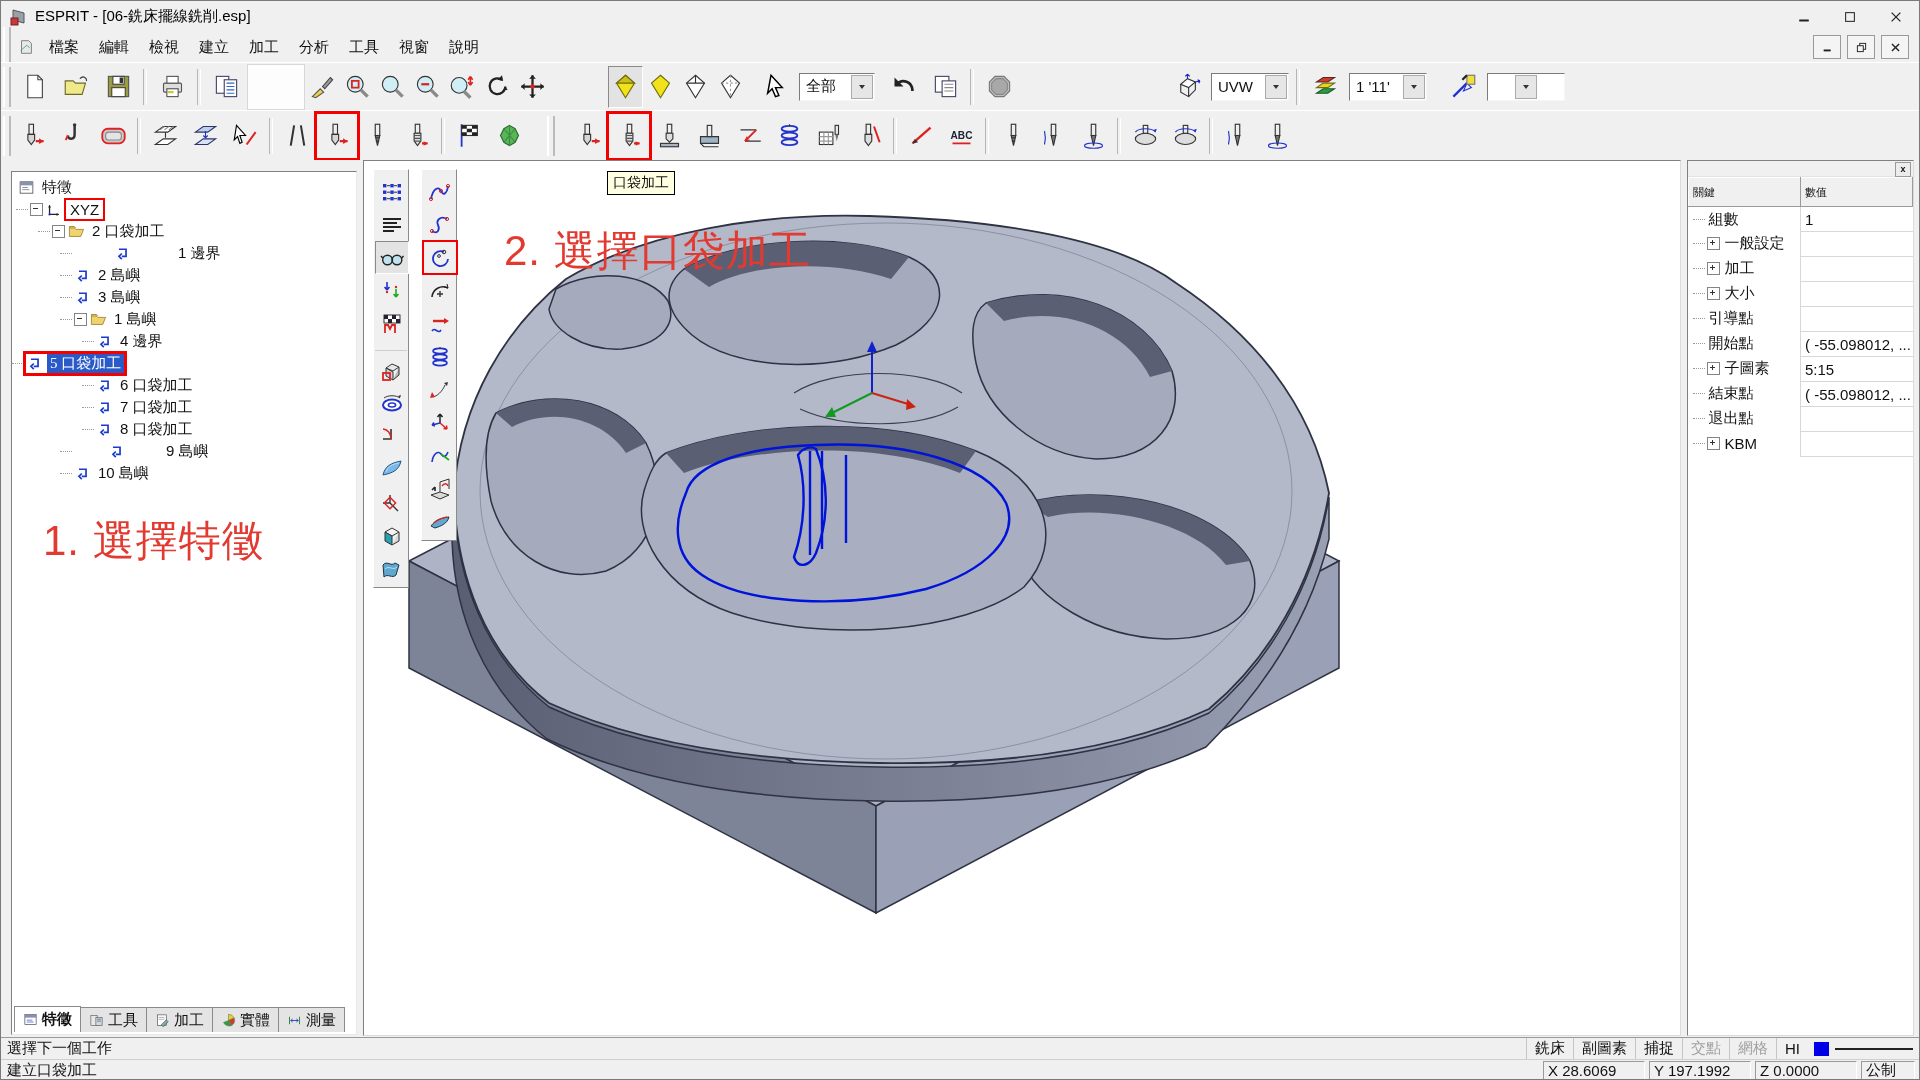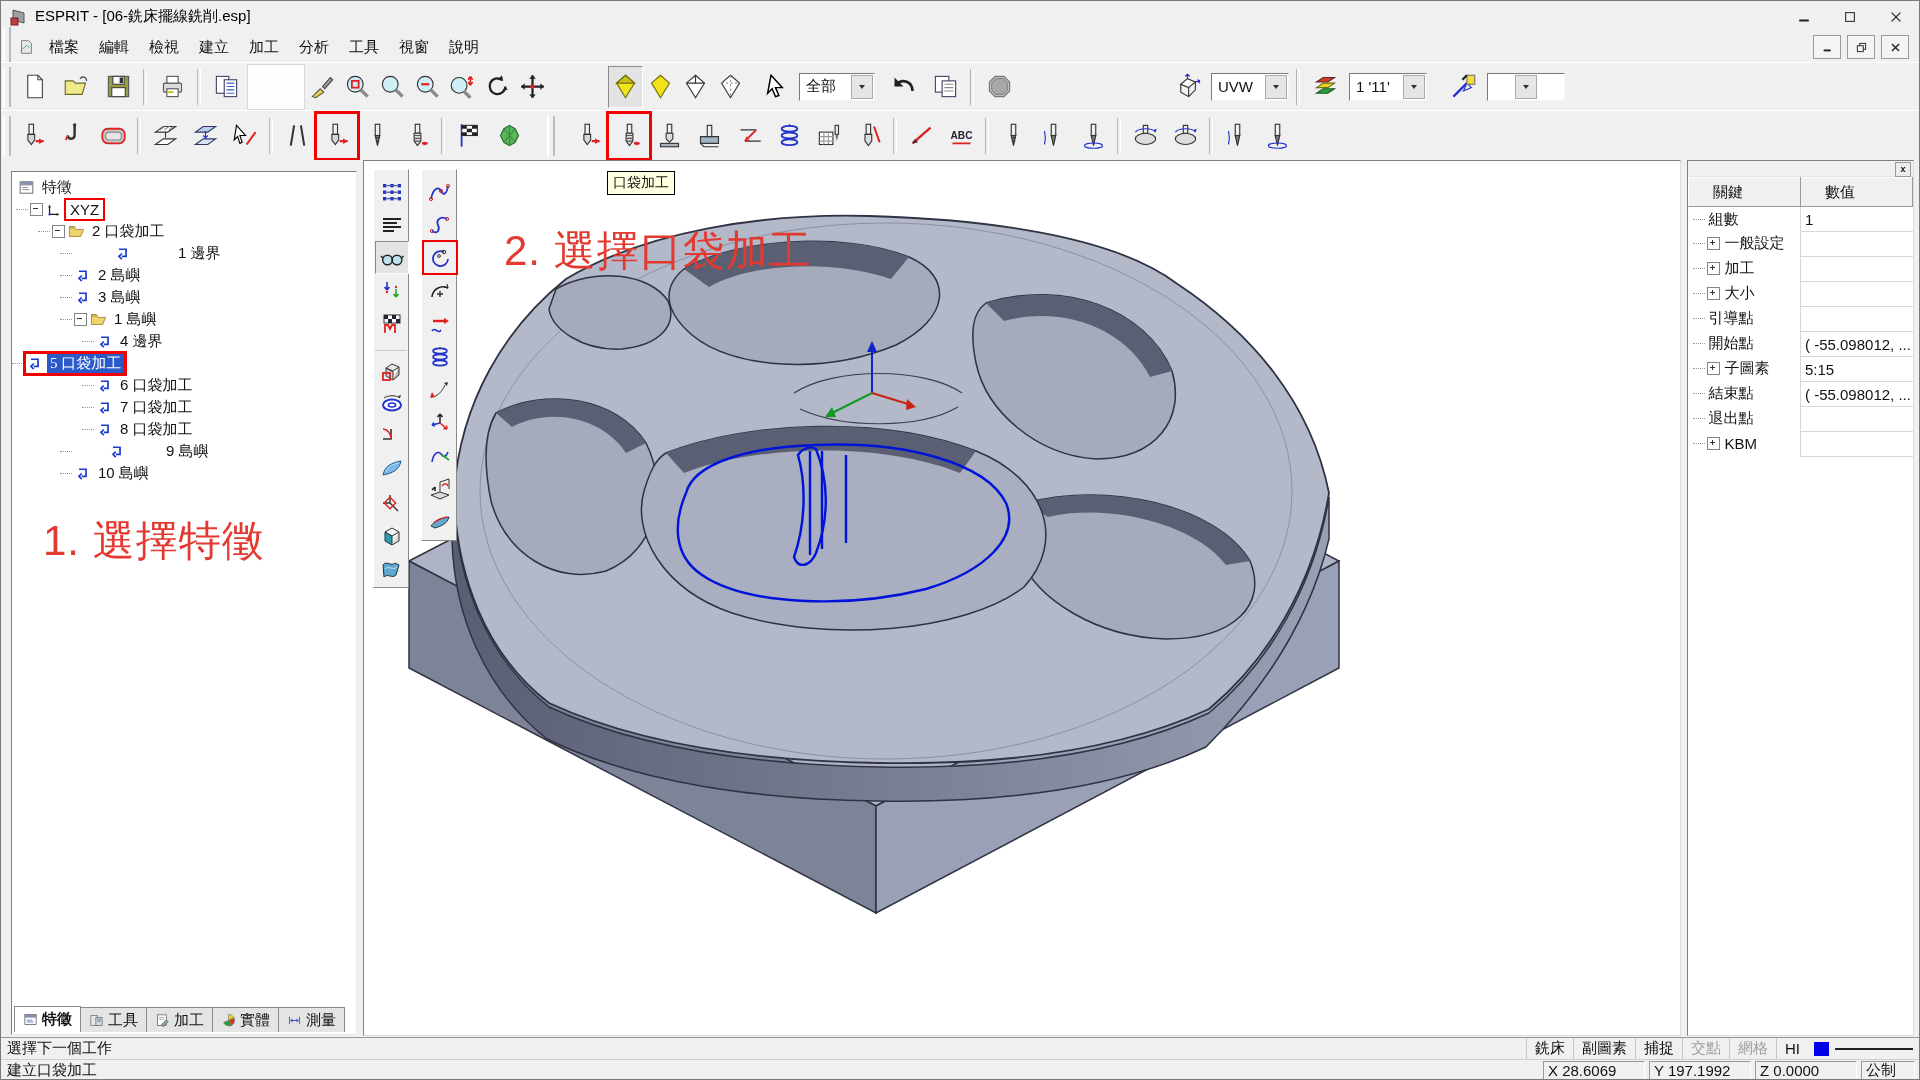--- a/index.html
+++ b/index.html
@@ -63,21 +63,21 @@
   #vtool-b{left:420px;top:9px;}
   .vtool .tbtn{width:32px;height:31px;}
   .vtool .tbtn .ic{width:24px;height:24px;}
   .vtool .vgap{height:10px;border-bottom:1px solid #cdcdcd;margin-bottom:3px;}
   .vtool .tbtn.redbox{outline:2px solid var(--box-red);outline-offset:-1px;}
   
   #right-panel{position:absolute;left:1686px;top:0px;width:227px;height:876px;background:#fff;border:1px solid;border-color:#808080 #dcdcdc #dcdcdc #808080;box-sizing:border-box;}
   #rp-head{height:15px;position:relative;border-bottom:1px solid #e2e2e2;background:#f0f0f0;}
   #rp-close{position:absolute;right:2px;top:1px;width:14px;height:13px;border:1px solid #9a9a9a;background:#ececec;display:flex;align-items:center;justify-content:center;font-size:9px;font-weight:bold;line-height:1;}
   #prop-table{width:100%;border-collapse:collapse;table-layout:fixed;}
-  #prop-table th{height:26px;background:#f0f0f0;border:1px solid;border-color:#fff #9a9a9a #9a9a9a #fff;font-weight:normal;text-align:left;padding-left:24px;font-size:15px;}
+  #prop-table th{height:26px;background:#f0f0f0;border:1px solid;border-color:#fff #9a9a9a #9a9a9a #fff;font-weight:normal;text-align:left;padding-left:4px;font-size:11px;}
   #prop-table td{height:24px;border:1px solid #d7d7d7;font-size:15px;padding:0 4px;white-space:nowrap;overflow:hidden;}
   #prop-table td.lbl{display:flex;align-items:center;border:none;height:24px;}
   #prop-table tr td:first-child{border-left:none;}
   #prop-table tr td:last-child{border-right:none;}
   
   .annot{position:absolute;color:var(--annot-red);font-size:42px;letter-spacing:1px;white-space:nowrap;}
   #tooltip{position:absolute;left:606px;top:170px;background:var(--tip-bg);border:1px solid #000;font-size:14px;padding:2px 5px;white-space:nowrap;}
   
   #statusbar{position:absolute;left:0;top:1036px;width:100%;height:44px;background:#f0f0f0;border-top:1px solid #9a9a9a;box-sizing:border-box;font-size:15px;}
   #srow1,#srow2{height:21px;display:flex;align-items:center;border-bottom:1px solid #cfcfcf;}

